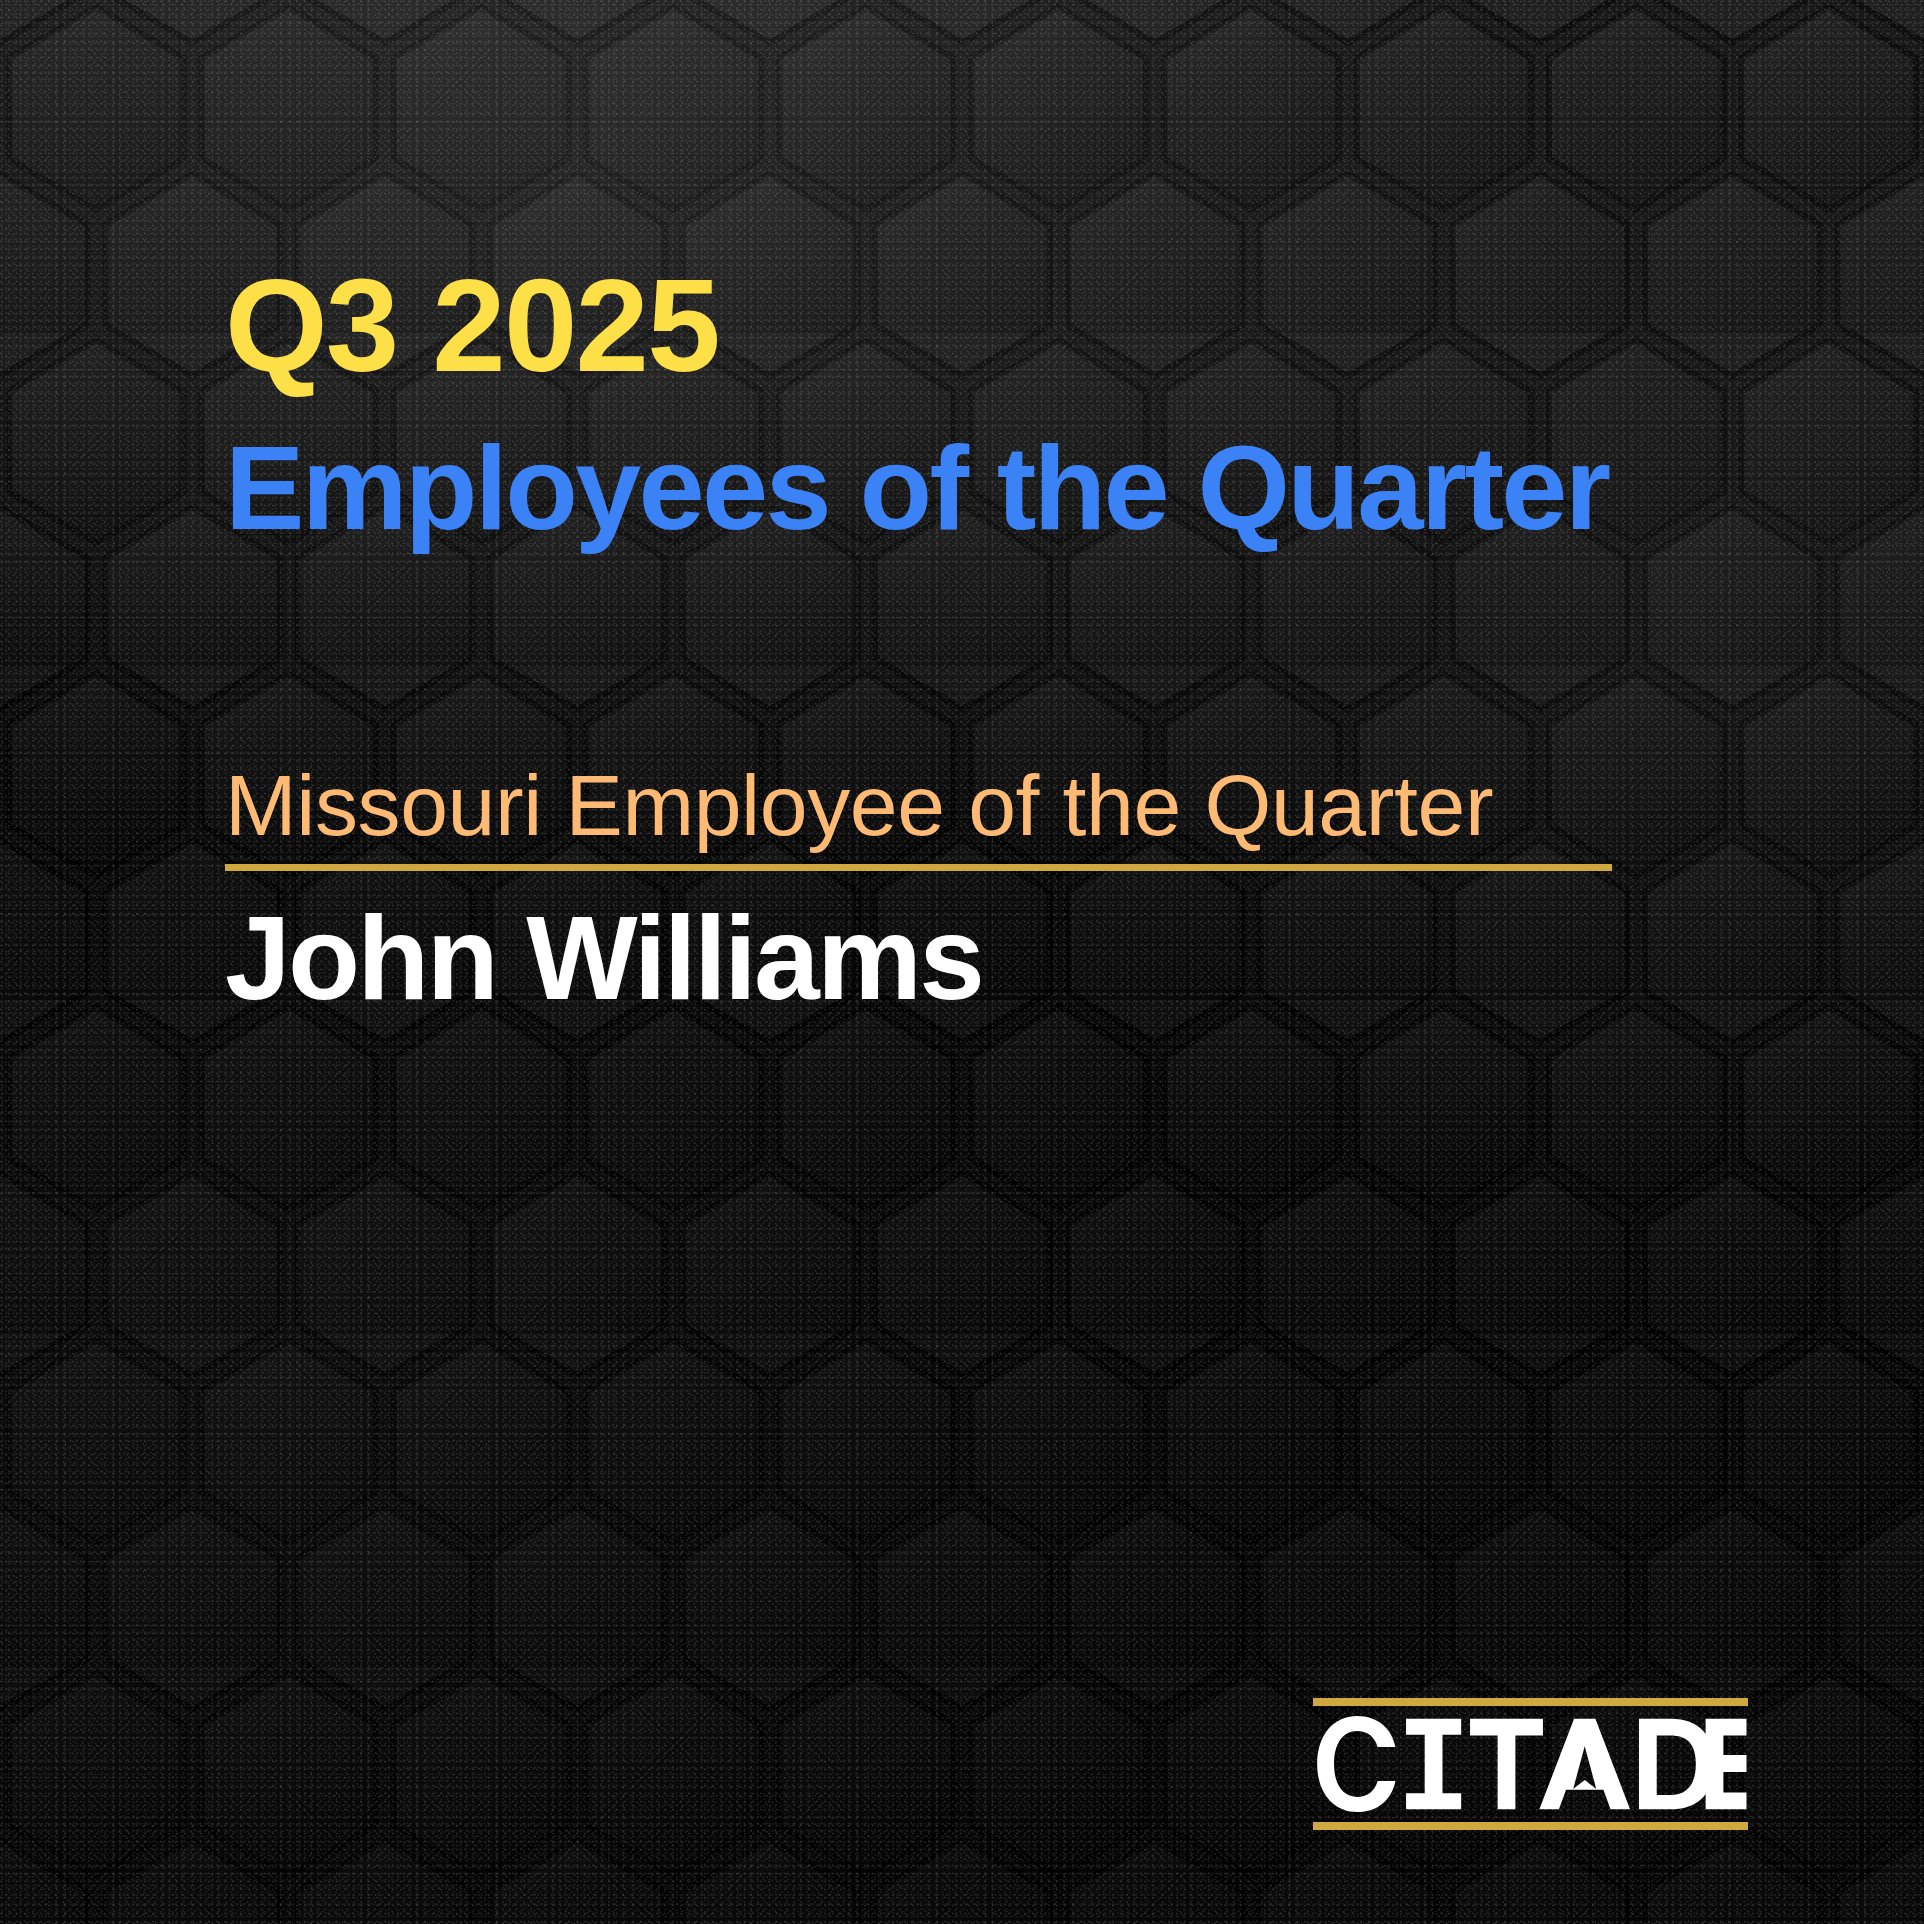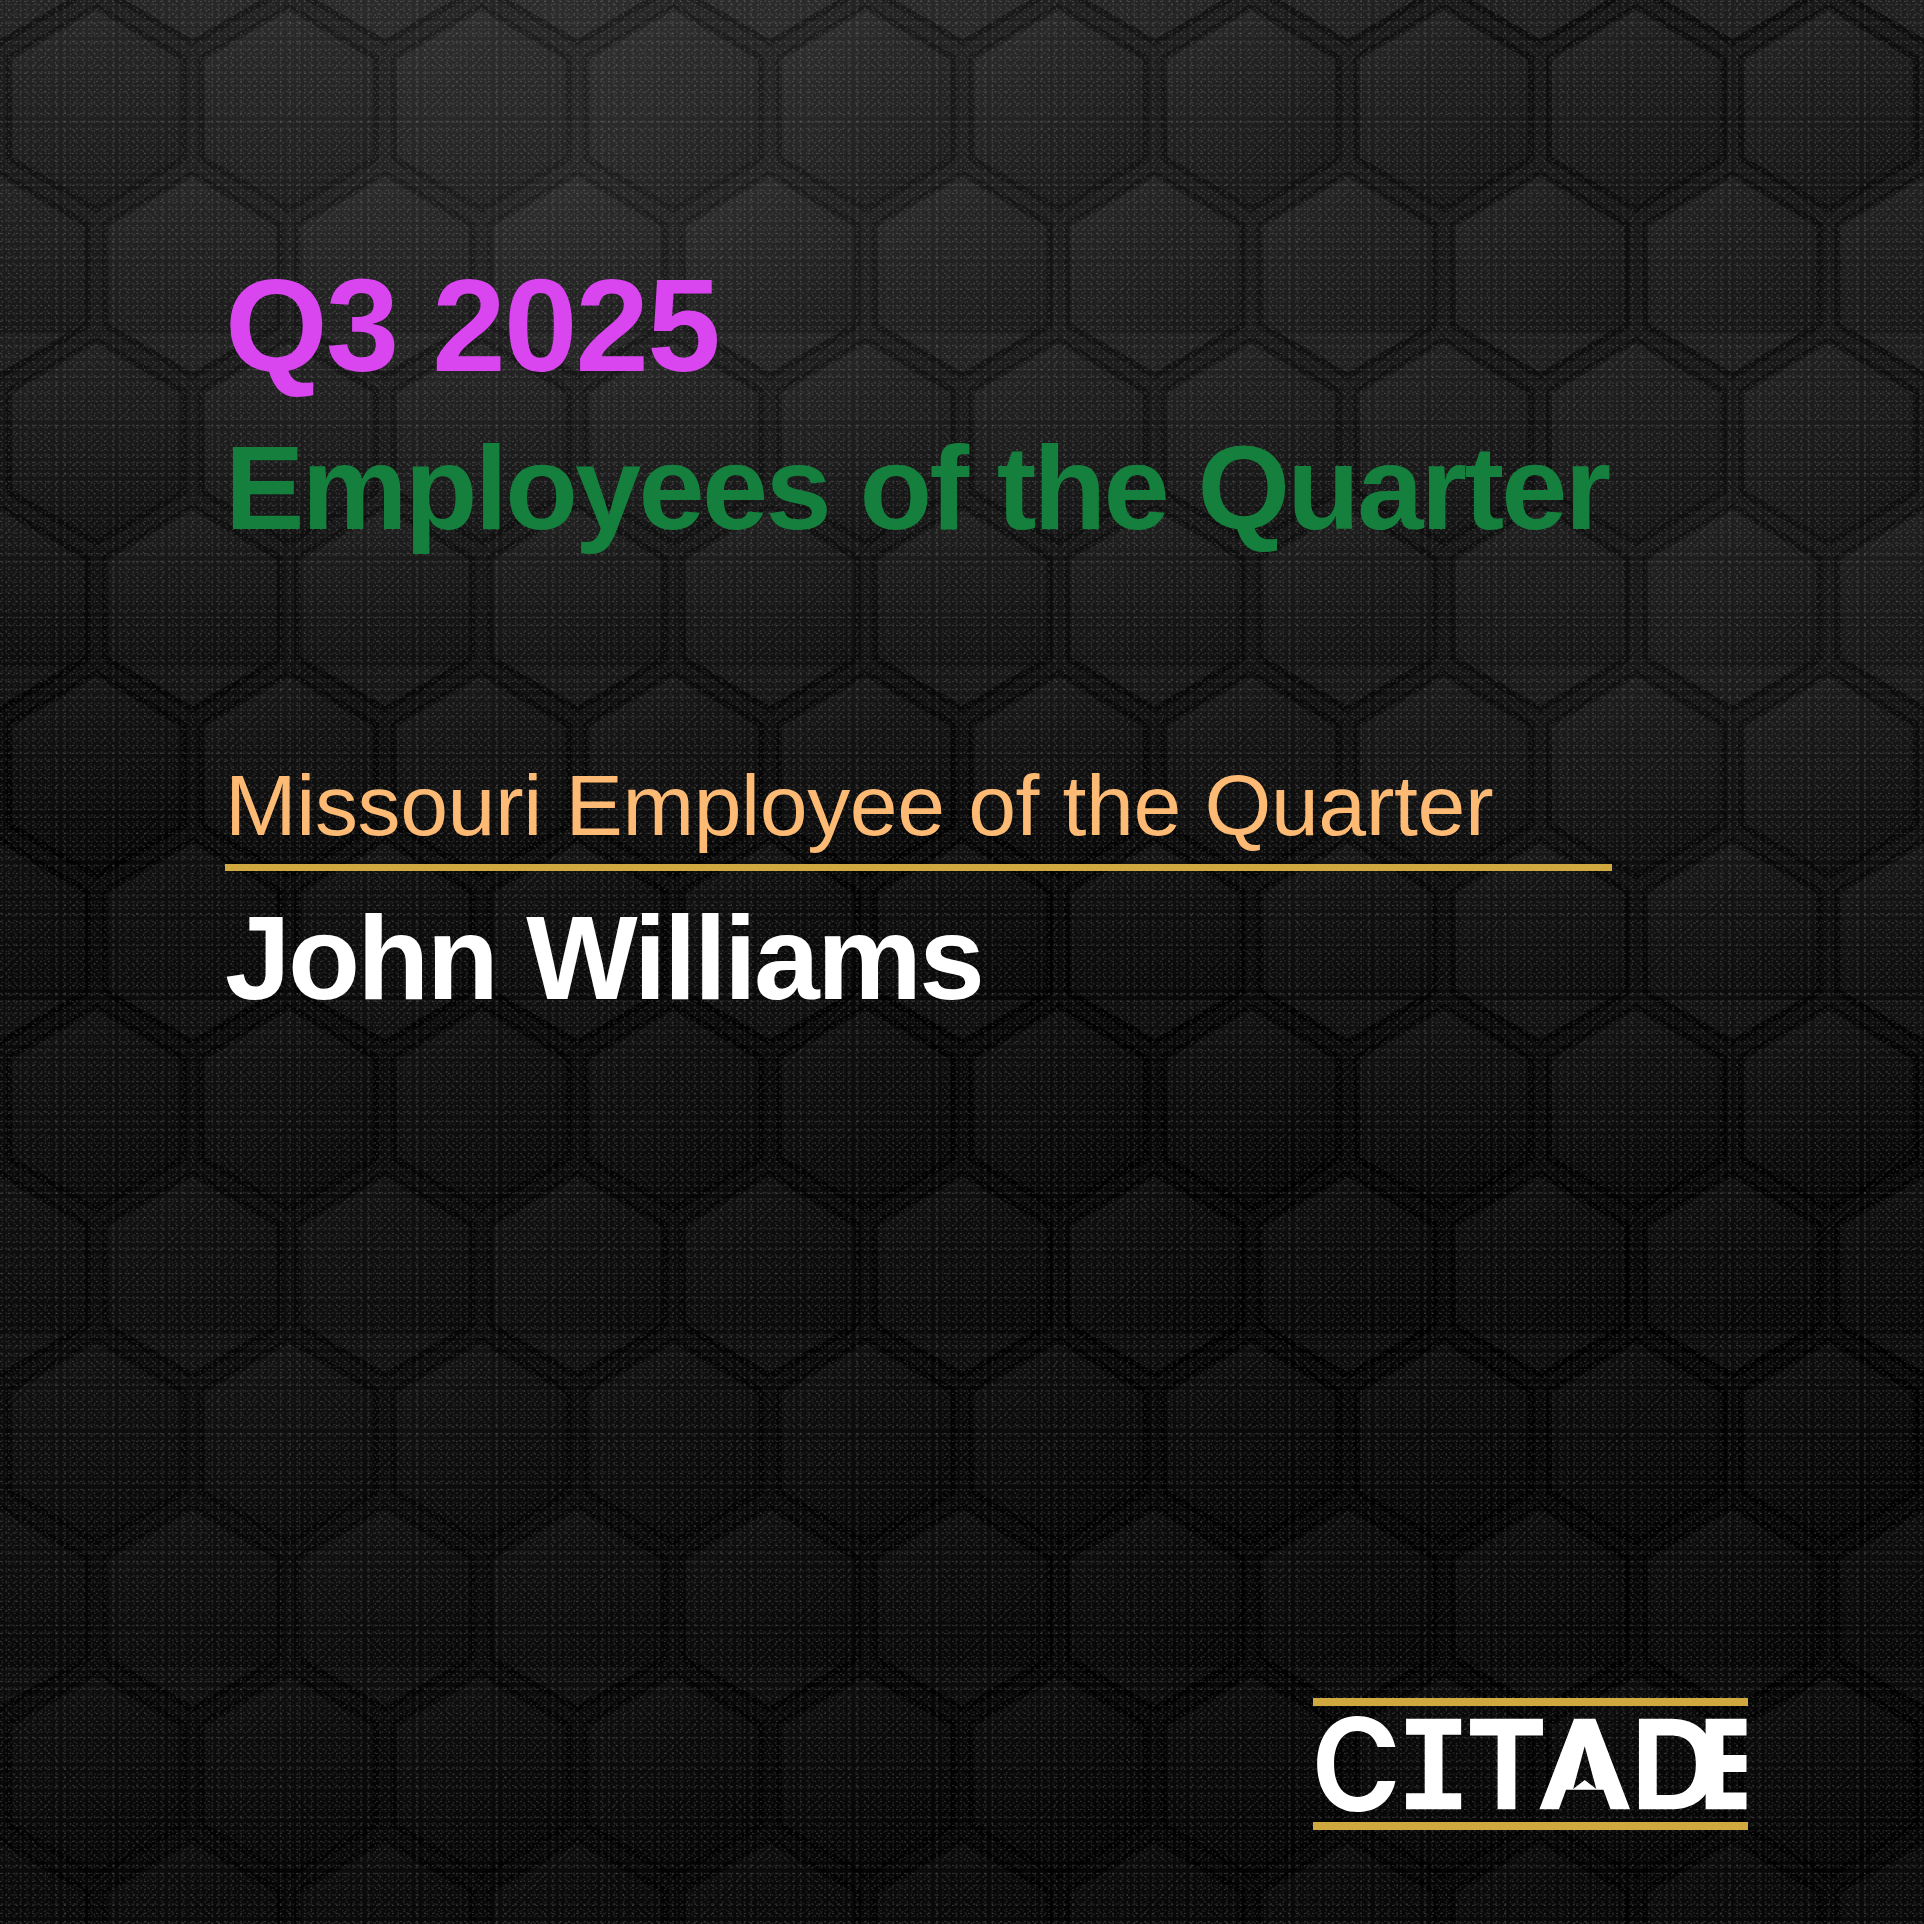--- a/index.html
+++ b/index.html
@@ -67,30 +67,30 @@
     position: absolute;
     left: 225px;
   }
 
   .quarter-label {
     top: 260px;
     font-size: 132px;
     font-weight: 700;
     letter-spacing: -1.8px;
     line-height: 1;
-    color: #d946ef;
+    color: #fde047;
   }
 
   .main-title {
     top: 428px;
     font-size: 119px;
     font-weight: 700;
     letter-spacing: -2.7px;
     line-height: 1;
-    color: #15803d;
+    color: #3b82f6;
     white-space: nowrap;
   }
 
   .award-group {
     position: absolute;
     left: 225px;
     width: 1387px;
   }
   .award-group.missouri { top: 759px; }
   .award-group.colorado { top: 1269px; }

